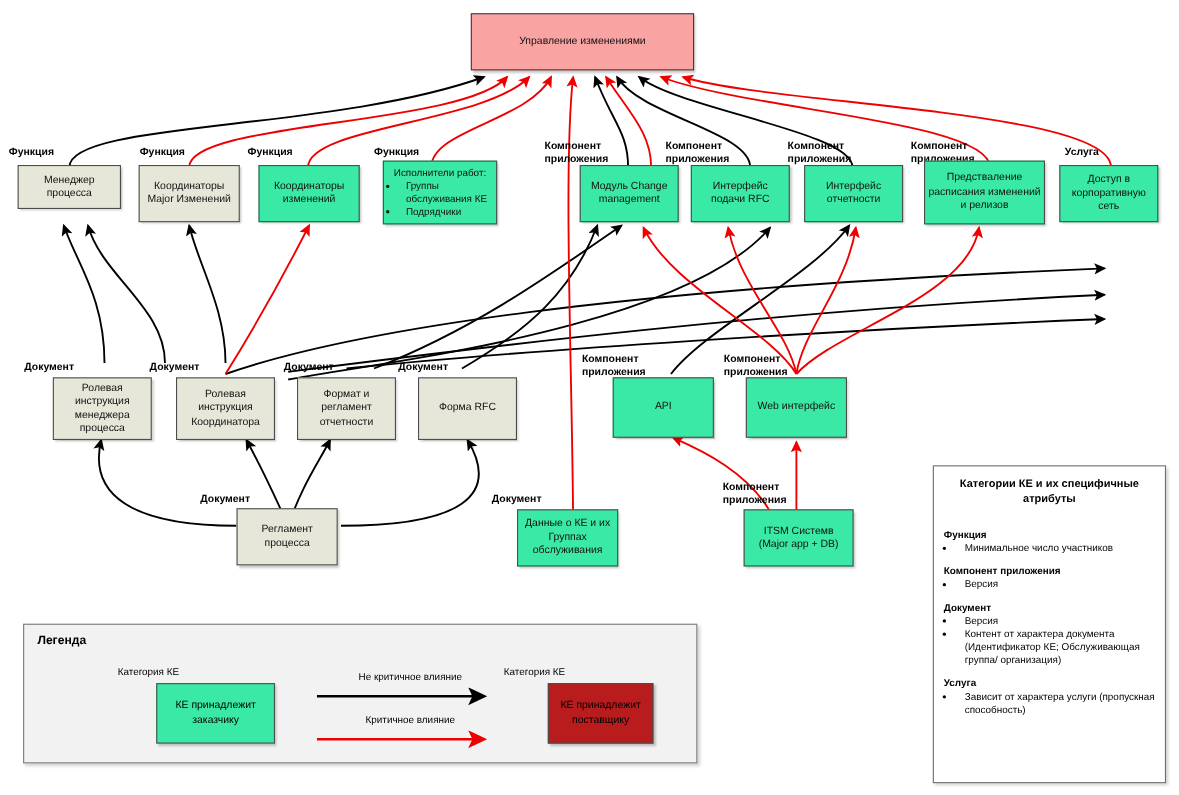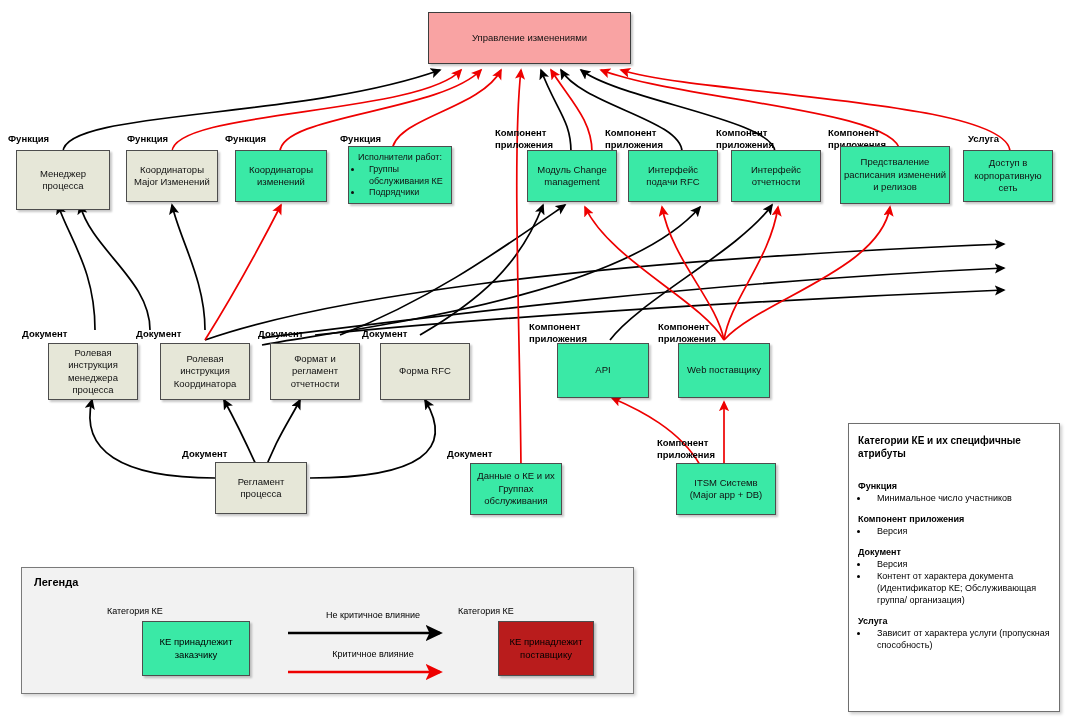--- a/index.html
+++ b/index.html
@@ -33,21 +33,21 @@
   .lg-cat{position:absolute;font-size:9px;font-weight:normal;}
   .lg-box{position:absolute;box-sizing:border-box;border:1px solid #4d4d4d;
           display:flex;align-items:center;justify-content:center;text-align:center;
           font-size:9.5px;line-height:12.5px;box-shadow:2px 2px 2px rgba(0,0,0,0.22);}
   .lg-label{position:absolute;font-size:9px;text-align:center;}
 
   
   #attrs{position:absolute;left:848px;top:423px;width:212px;height:289px;
          background:#fff;border:1px solid #6f6f6f;box-sizing:border-box;
          box-shadow:2px 2px 3px rgba(0,0,0,0.2);padding:10px 9px 6px 9px;}
-  #attrs .ttl{font-size:10px;font-weight:bold;line-height:13px;margin-bottom:20px;}
+  #attrs .ttl{font-size:10px;font-weight:bold;text-align:center;line-height:13px;margin-bottom:20px;}
   #attrs .grp{margin-bottom:9px;}
   #attrs .grp .gh{font-size:9px;font-weight:bold;line-height:12px;}
   #attrs .grp ul{margin:0;padding-left:11px;list-style:disc;}
   #attrs .grp li{font-size:9px;line-height:12px;padding-left:8px;}
 </style>
 </head>
 <body>
 
 <div id="canvas">
 
@@ -115,21 +115,21 @@
   <div class="cat" style="left:8px;top:133px;">Функция</div>
   <div class="cat" style="left:127px;top:133px;">Функция</div>
   <div class="cat" style="left:225px;top:133px;">Функция</div>
   <div class="cat" style="left:340px;top:133px;">Функция</div>
   <div class="cat" style="left:495px;top:127px;">Компонент<br>приложения</div>
   <div class="cat" style="left:605px;top:127px;">Компонент<br>приложения</div>
   <div class="cat" style="left:716px;top:127px;">Компонент<br>приложения</div>
   <div class="cat" style="left:828px;top:127px;">Компонент<br>приложения</div>
   <div class="cat" style="left:968px;top:133px;">Услуга</div>
 
-  <div class="node beige" style="left:16px;top:150px;width:94px;height:60px;">
+  <div class="node beige" style="left:16px;top:150px;width:94px;height:40px;">
     <span class="txt">Менеджер процесса</span>
   </div>
   <div class="node beige" style="left:126px;top:150px;width:92px;height:52px;">
     <span class="txt">Координаторы Major Изменений</span>
   </div>
   <div class="node green" style="left:235px;top:150px;width:92px;height:52px;">
     <span class="txt">Координаторы изменений</span>
   </div>
   <div class="node green" style="left:348px;top:146px;width:104px;height:58px;">
     <div class="bullets">
@@ -172,21 +172,21 @@
   <div class="node beige" style="left:270px;top:343px;width:90px;height:57px;">
     <span class="txt">Формат и регламент отчетности</span>
   </div>
   <div class="node beige" style="left:380px;top:343px;width:90px;height:57px;">
     <span class="txt">Форма RFC</span>
   </div>
   <div class="node green" style="left:557px;top:343px;width:92px;height:55px;">
     <span class="txt">API</span>
   </div>
   <div class="node green" style="left:678px;top:343px;width:92px;height:55px;">
-    <span class="txt">Web поставщику</span>
+    <span class="txt">Web интерфейс</span>
   </div>
 
   <div class="cat" style="left:182px;top:448px;">Документ</div>
   <div class="cat" style="left:447px;top:448px;">Документ</div>
   <div class="cat" style="left:657px;top:437px;">Компонент<br>приложения</div>
 
   <div class="node beige" style="left:215px;top:462px;width:92px;height:52px;">
     <span class="txt">Регламент процесса</span>
   </div>
   <div class="node green" style="left:470px;top:463px;width:92px;height:52px;">

